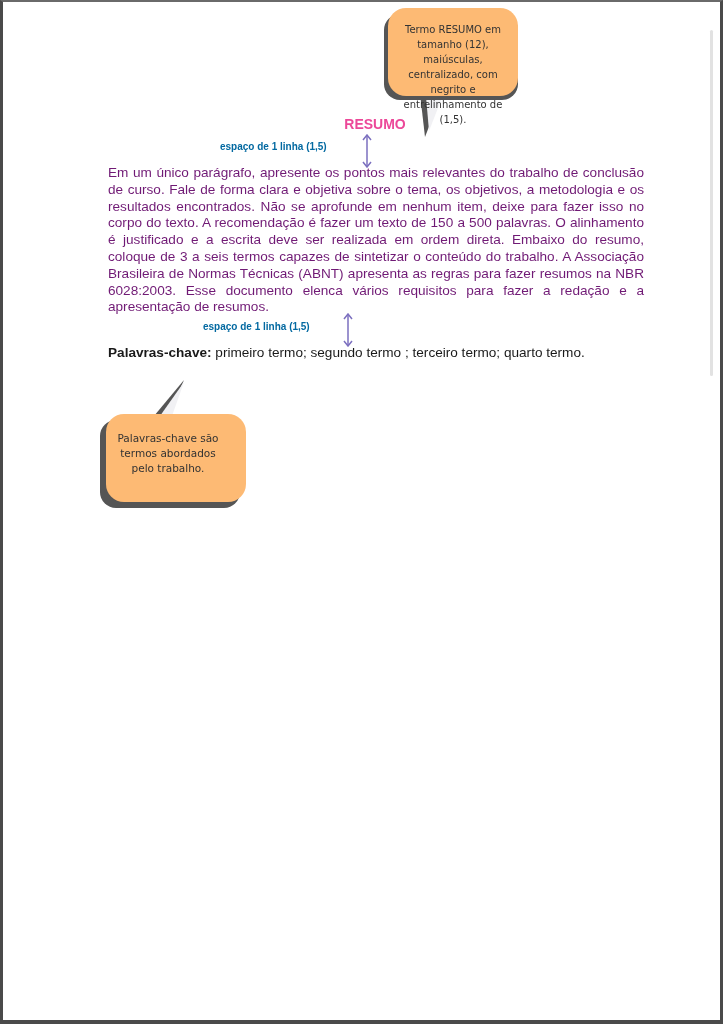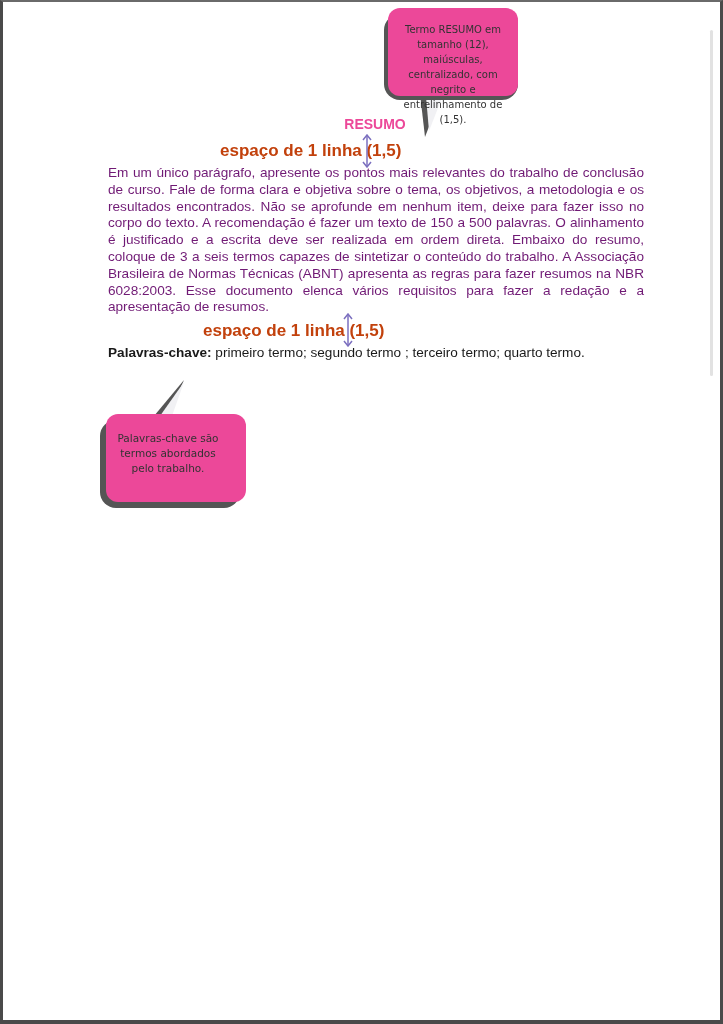--- a/index.html
+++ b/index.html
@@ -18,31 +18,31 @@
       background:#fff;
     }
     .scrollbar {
       position:absolute; left:710px; top:30px; width:3px; height:346px;
       background:#e2e2e2; border-radius:2px;
     }
     .bubble-shadow {
       position:absolute; background:#555; border-radius:16px;
     }
     .bubble {
-      position:absolute; background:#ec4899; border-radius:12px;
+      position:absolute; background:#fdba74; border-radius:18px;
       color:#333; text-align:center; font-size:10px; line-height:15px;
       font-family:"DejaVu Sans", sans-serif;
       box-sizing:border-box;
     }
     .title {
       position:absolute; left:300px; top:116px; width:150px; text-align:center;
       font-weight:bold; font-size:14px; color:#ec4899;
     }
     .spacing-note {
-      position:absolute; color:#c2410c; font-weight:bold; font-size:17px;
+      position:absolute; color:#0369a1; font-weight:bold; font-size:10px;
     }
     .arrow {
       position:absolute; width:12px;
     }
     .abstract {
       position:absolute; left:108px; top:165px; width:536px;
       font-size:13.6px; line-height:16.8px; color:#701a75;
       text-align:justify;
     }
     .keywords {

